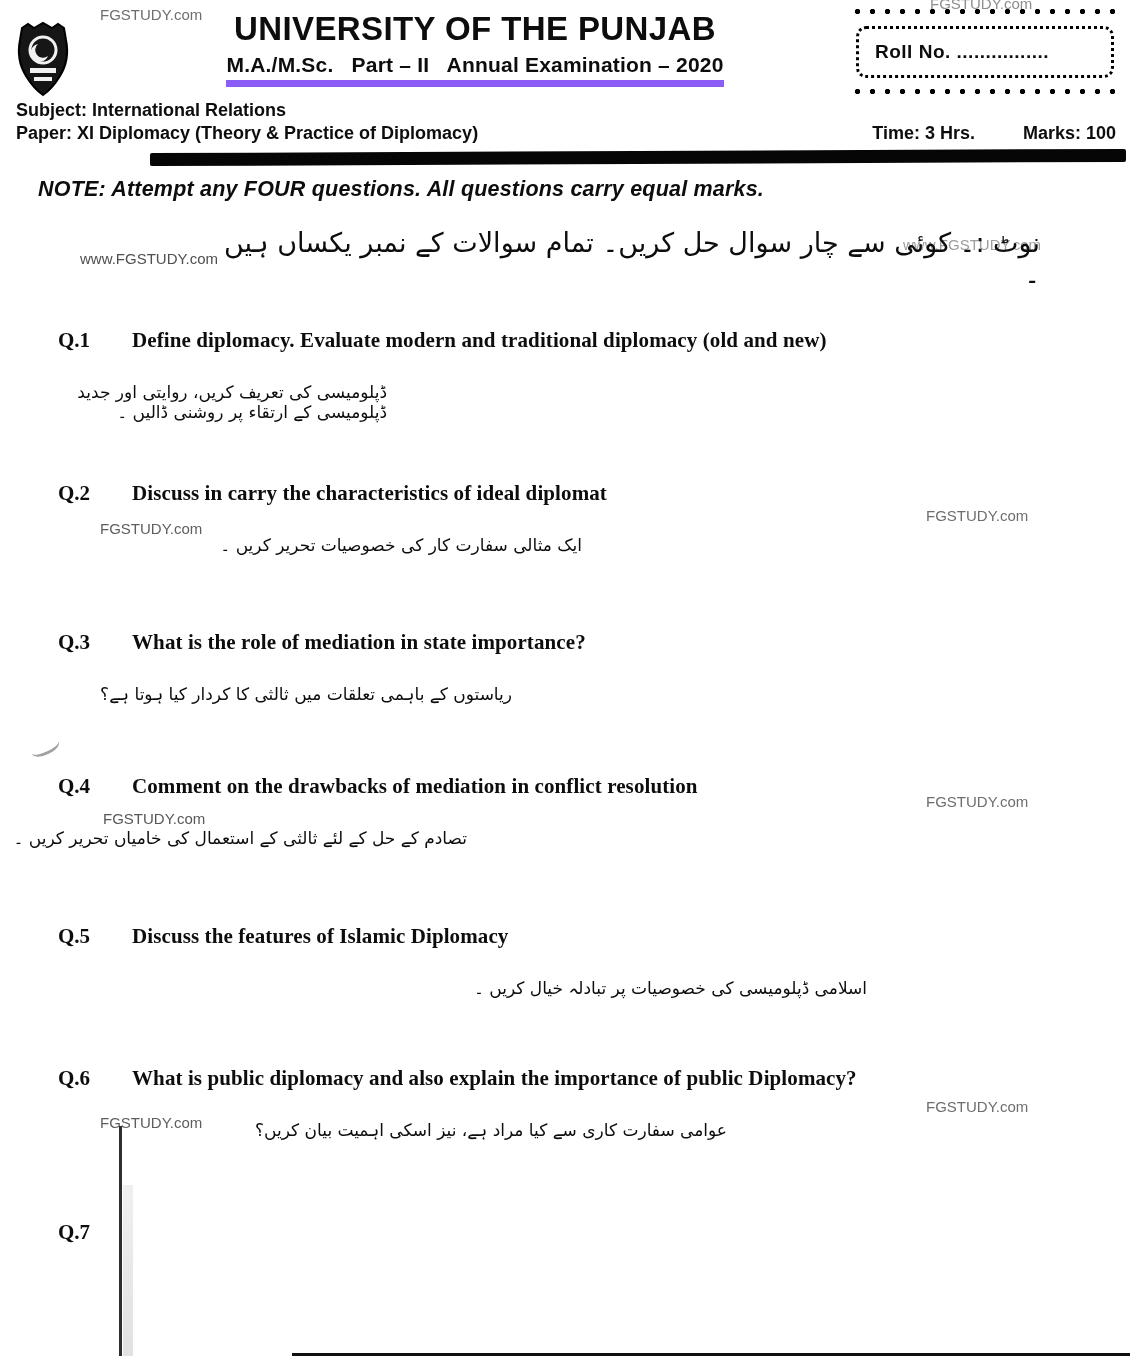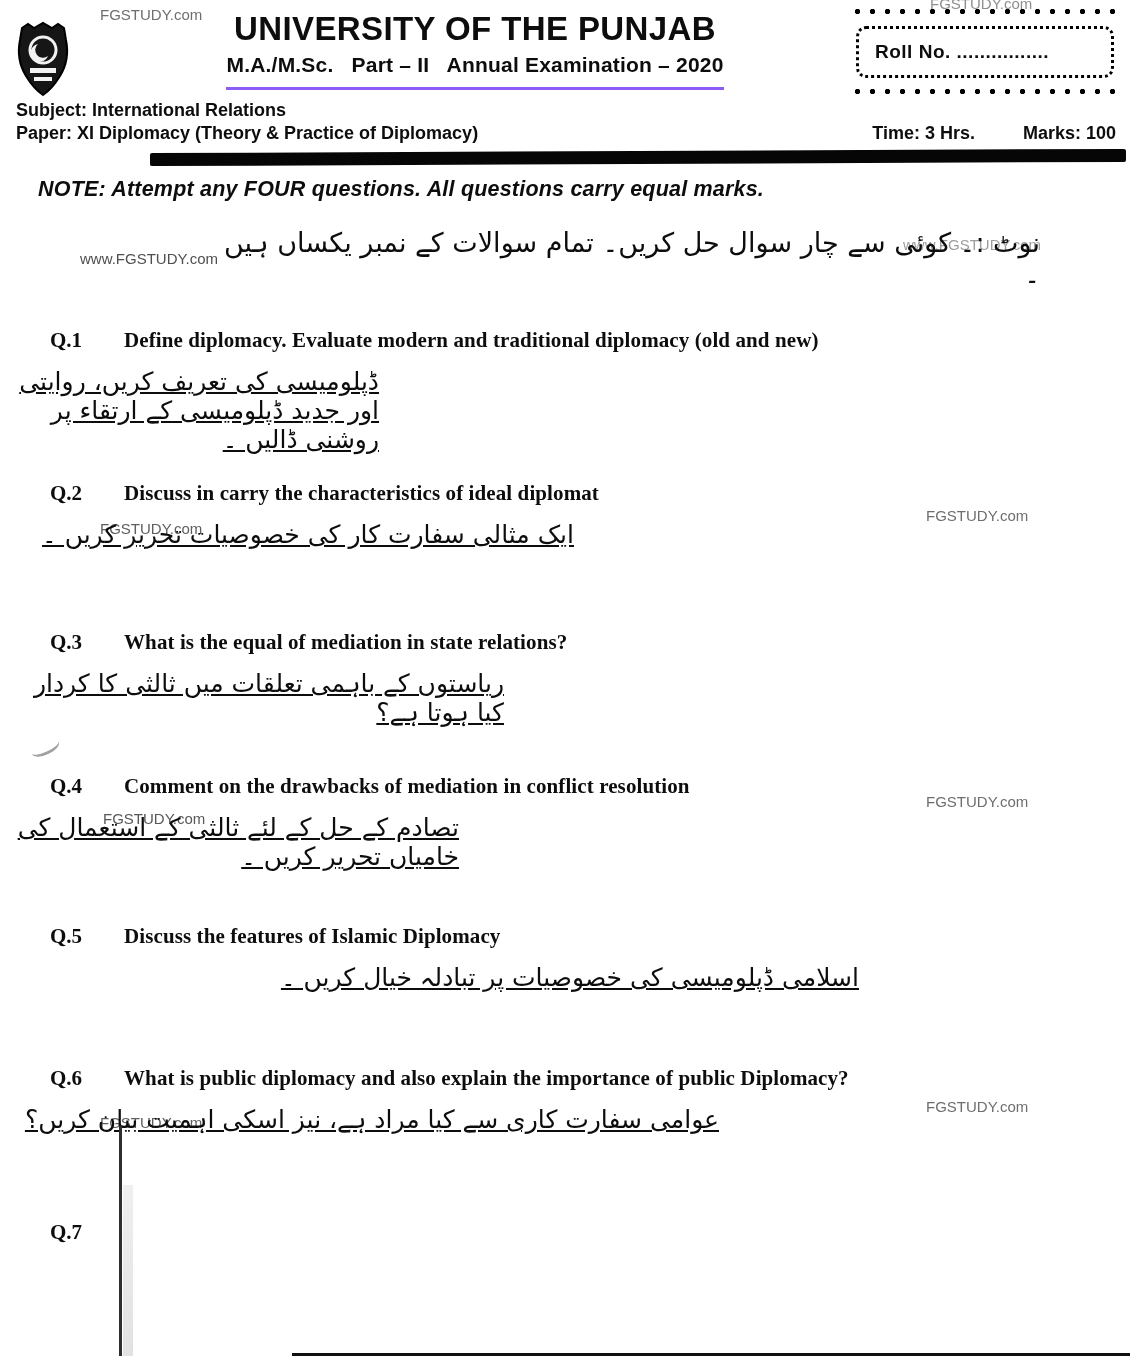--- a/index.html
+++ b/index.html
@@ -21,21 +21,21 @@
   .wm-8  { left:926px; top:793px;  color:#6e6e6e; }
   .wm-9  { left:100px; top:1114px; color:#5e5e5e; }
   .wm-10 { left:926px; top:1098px; color:#6e6e6e; }
 
   
   .logo { position:absolute; left:12px; top:20px; width:62px; height:78px; }
   .title-block { position:absolute; top:10px; left:150px; width:650px; text-align:center; }
   .university-title { font-size:33px; font-weight:bold; letter-spacing:0.4px; white-space:pre; }
   .exam-line {
     display:inline-block; margin-top:5px; font-size:21px; font-weight:bold;
-    border-bottom:3px solid #8b5cf6; padding-bottom:10px; white-space:pre; letter-spacing:0.2px;
+    border-bottom:7px solid #8b5cf6; padding-bottom:3px; white-space:pre; letter-spacing:0.2px;
   }
 
   
   .dot-row {
     background-image: radial-gradient(circle, #000 2.4px, transparent 3px);
     background-size:15px 7px; background-repeat:repeat-x; height:7px;
   }
   .roll-dots-top    { position:absolute; top:8px;  right:12px; width:268px; }
   .roll-dots-bottom { position:absolute; top:88px; right:12px; width:268px; }
   .roll-box {
@@ -59,31 +59,31 @@
     position:absolute; top:177px; left:38px;
     font-size:21.5px; font-weight:bold; font-style:italic; letter-spacing:0.2px;
   }
   .urdu {
     direction:rtl; unicode-bidi:isolate; text-align:right;
     font-family:"DejaVu Sans", sans-serif;
   }
   .note-ur { position:absolute; top:203px; left:200px; right:90px; font-size:27px;margin-top:24px; }
 
   
-  .question { position:absolute; left:0; width:944px; }
+  .question { position:absolute; left:8px; width:944px; }
   .q-row { display:flex; align-items:flex-start; }
   .q-num {
     width:74px; margin-left:50px; flex:none;
     font-family:"Liberation Serif", serif; font-weight:bold; font-size:21px;
   }
   .q-text {
     font-family:"Liberation Serif", serif; font-weight:bold; font-size:21px;
     letter-spacing:0.1px; padding-right:60px;
   }
-  .q-urdu { margin-top:14px; font-size:25px;text-decoration:underline; }
+  .q-urdu { margin-top:29px; font-size:17px; }
 
   
   .v-line    { position:absolute; left:119px; top:1126px; height:230px; width:3px; background:#2e2e2e; }
   .v-shadow  { position:absolute; left:123px; top:1185px; width:10px; height:171px;
                background:linear-gradient(#e3e3e3,#c9c9c9); opacity:.55; }
   .bottom-line { position:absolute; left:292px; right:0; bottom:0; height:3px; background:#101010; }
   .scribble  { position:absolute; left:30px; top:740px; width:30px; height:12px;
                border-bottom:3px solid #8a8a8a; border-radius:50%;
                transform:rotate(-24deg); opacity:.8; }
 </style>
@@ -144,21 +144,21 @@
   <div class="q-row">
     <span class="q-num">Q.2</span>
     <span class="q-text">Discuss in carry the characteristics of ideal diplomat</span>
   </div>
   <div class="q-urdu urdu" style="padding-right:370px">ایک مثالی سفارت کار کی خصوصیات تحریر کریں ۔</div>
 </div>
 
 <div class="question" style="top:630px">
   <div class="q-row">
     <span class="q-num">Q.3</span>
-    <span class="q-text">What is the equal of mediation in state relations?</span>
+    <span class="q-text">What is the role of mediation in state importance?</span>
   </div>
   <div class="q-urdu urdu" style="padding-right:440px">ریاستوں کے باہمی تعلقات میں ثالثی کا کردار کیا ہوتا ہے؟</div>
 </div>
 
 <div class="question" style="top:774px">
   <div class="q-row">
     <span class="q-num">Q.4</span>
     <span class="q-text">Comment on the drawbacks of mediation in conflict resolution</span>
   </div>
   <div class="q-urdu urdu" style="padding-right:485px">تصادم کے حل کے لئے ثالثی کے استعمال کی خامیاں تحریر کریں ۔</div>

